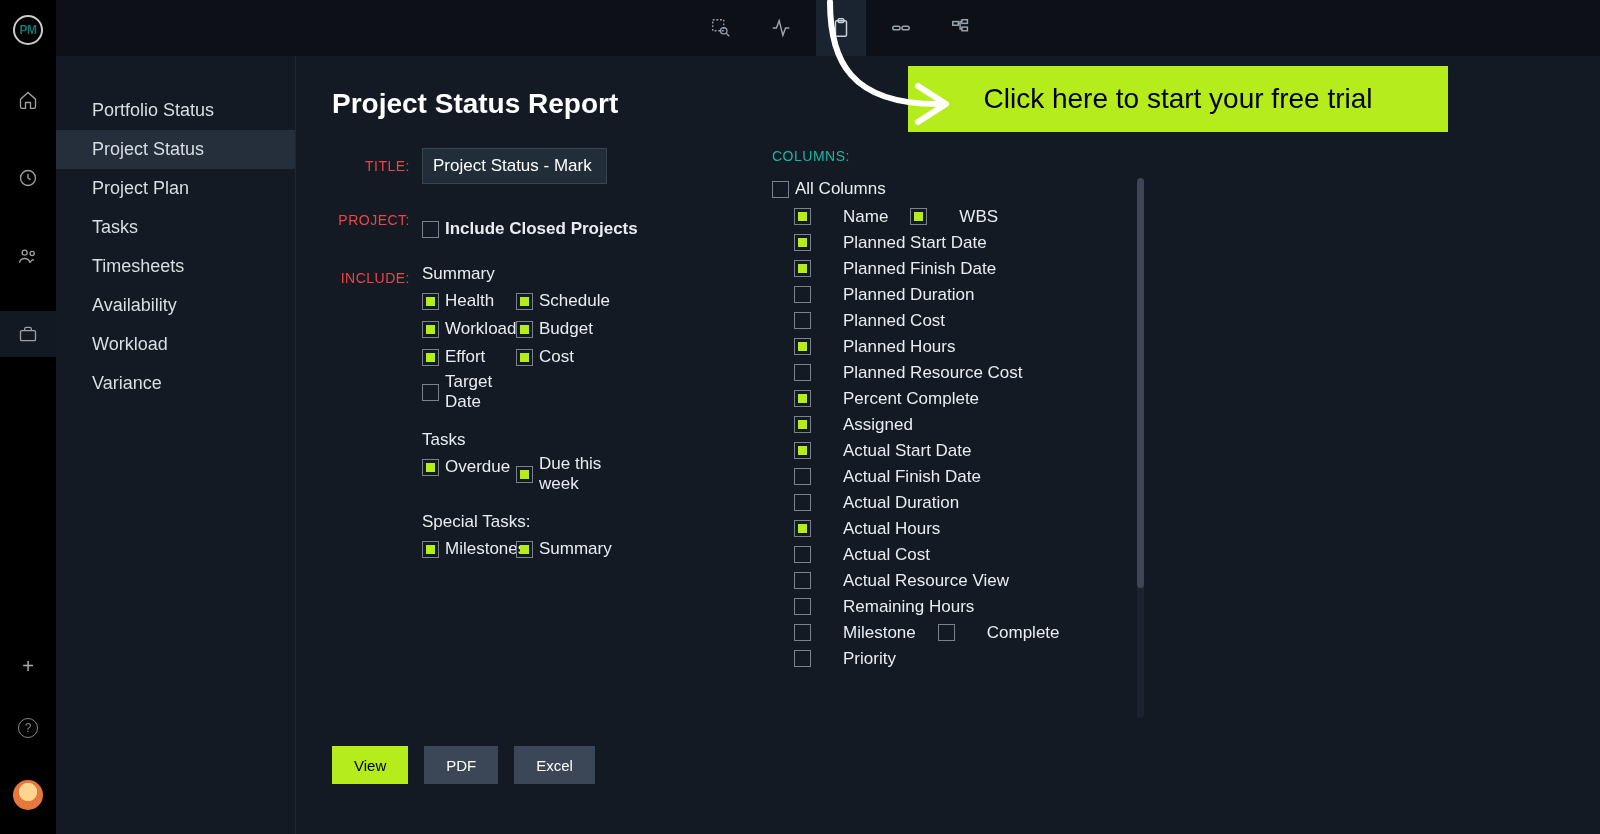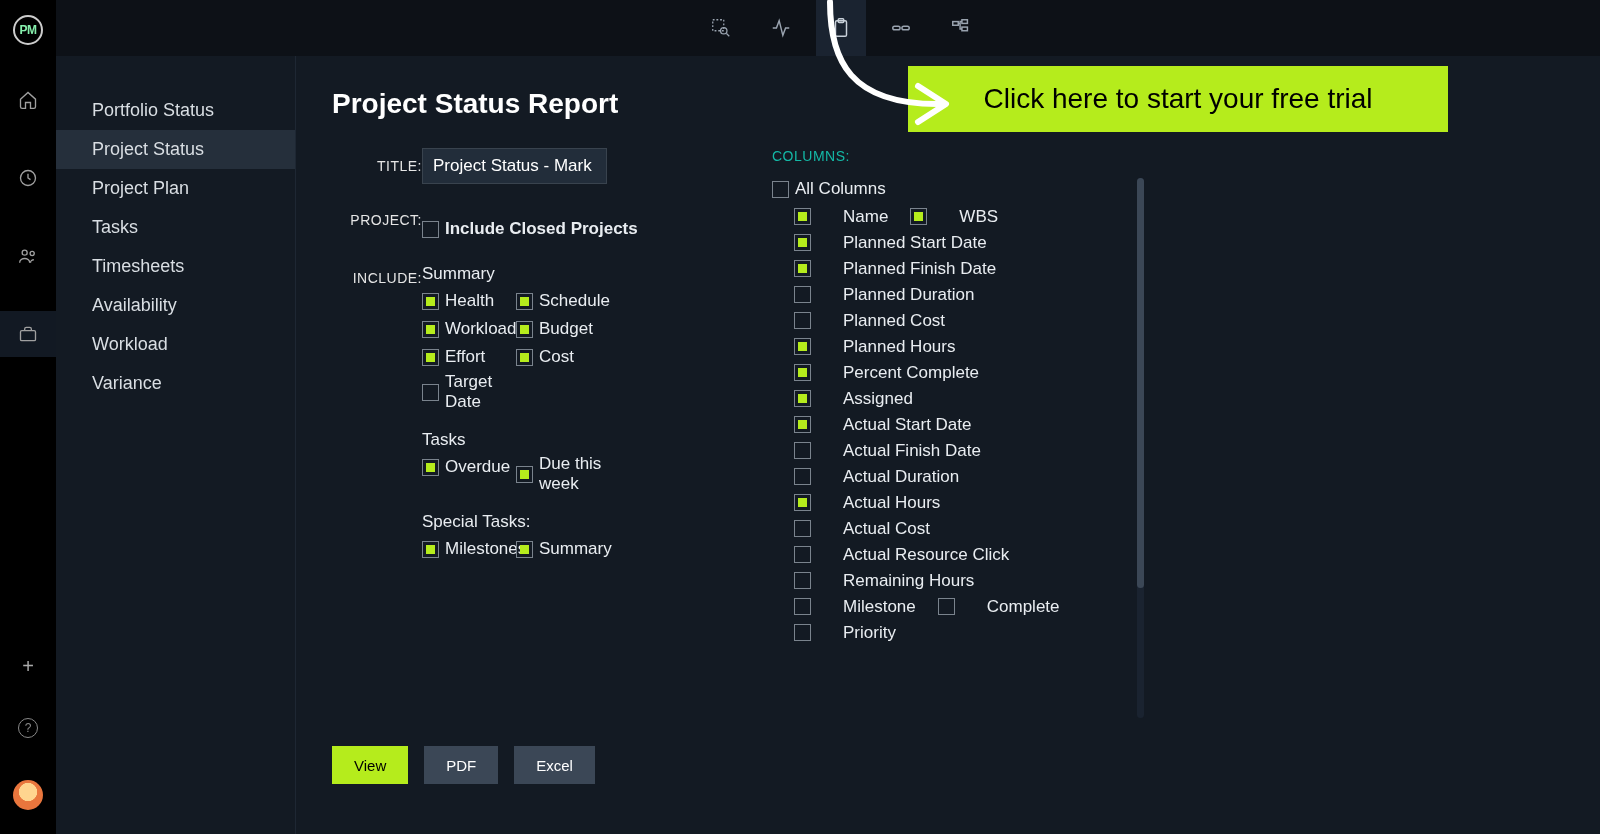--- a/index.html
+++ b/index.html
@@ -20,21 +20,21 @@
   display: flex;
   flex-direction: column;
   align-items: center;
   padding-top: 15px;
   gap: 32px;
 }
 .iconrail .logo {
   width: 30px; height: 30px;
   border: 2px solid #ccc; border-radius: 50%;
   display: flex; align-items: center; justify-content: center;
-  font-size: 12px; font-weight: 700; color: #86efac;
+  font-size: 12px; font-weight: 700; color: #0f766e;
   letter-spacing: -0.5px;
 }
 .iconrail .rail-icon {
   width: 56px; height: 46px;
   display: flex; align-items: center; justify-content: center;
   color: #a0a0a0; cursor: pointer;
 }
 .iconrail .rail-icon.active { background: #121923; }
 .iconrail .spacer { flex: 1; }
 .iconrail .plus {
@@ -110,22 +110,22 @@
 
 .content { flex:1; padding: 32px 0 0 36px; position: relative; }
 .content h2 { font-size: 28px; font-weight: 600; margin-bottom: 28px; }
 
 .form { display:flex; gap: 100px; }
 .leftcol { width: 340px; }
 .rightcol { width: 320px; position: relative; }
 
 .row { display:flex; align-items: flex-start; margin-bottom: 18px; }
 .row .label {
-  width: 90px; text-align: right; color: #e5e5e5;
-  font-size: 14px; letter-spacing: 0.5px; padding-top: 10px; 
+  width: 90px; text-align: right; color: #ef4444;
+  font-size: 14px; letter-spacing: 0.5px; padding-top: 10px; padding-right: 12px;
 }
 .row .control { flex:1; }
 
 .textinput {
   width: 185px; height: 36px;
   background: #222d3a; border: 1px solid #39434e; color: #fff;
   font-size: 17px; padding: 0 10px;
 }
 .selectbox {
   width: 185px; height: 36px;
@@ -389,20 +389,23 @@
                   </label><label class="check sub">
                     <span class="box"></span>
                     <span>Planned Duration</span>
                   </label><label class="check sub">
                     <span class="box"></span>
                     <span>Planned Cost</span>
                   </label><label class="check sub">
                     <span class="box on"></span>
                     <span>Planned Hours</span>
                   </label><label class="check sub">
+                    <span class="box"></span>
+                    <span>Planned Resource Cost</span>
+                  </label><label class="check sub">
                     <span class="box on"></span>
                     <span>Percent Complete</span>
                   </label><label class="check sub">
                     <span class="box on"></span>
                     <span>Assigned</span>
                   </label><label class="check sub">
                     <span class="box on"></span>
                     <span>Actual Start Date</span>
                   </label><label class="check sub">
                     <span class="box"></span>
@@ -411,21 +414,21 @@
                     <span class="box"></span>
                     <span>Actual Duration</span>
                   </label><label class="check sub">
                     <span class="box on"></span>
                     <span>Actual Hours</span>
                   </label><label class="check sub">
                     <span class="box"></span>
                     <span>Actual Cost</span>
                   </label><label class="check sub">
                     <span class="box"></span>
-                    <span>Actual Resource Click</span>
+                    <span>Actual Resource View</span>
                   </label><label class="check sub">
                     <span class="box"></span>
                     <span>Remaining Hours</span>
                   </label><label class="check sub">
                     <span class="box"></span>
                     <span>Milestone</span>
                   </label><label class="check sub">
                     <span class="box"></span>
                     <span>Complete</span>
                   </label><label class="check sub">

